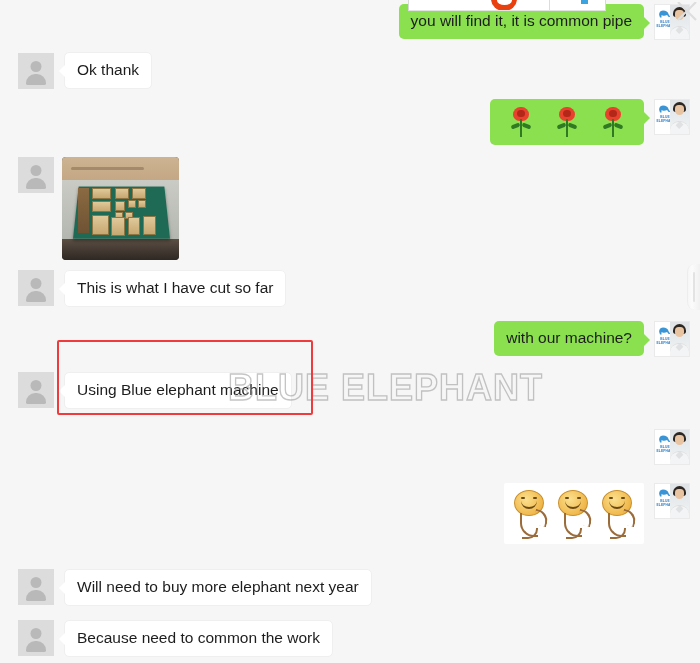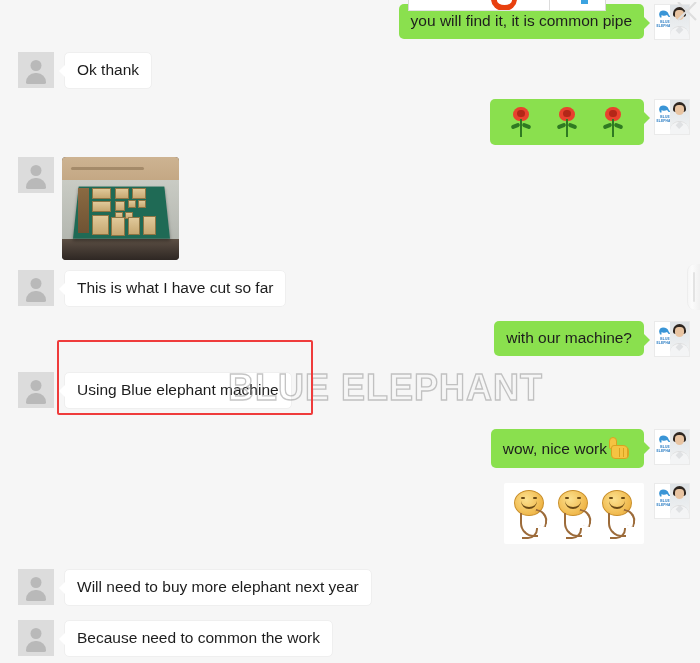--- a/index.html
+++ b/index.html
@@ -464,21 +464,21 @@
           <div class="face"></div>
         <div class="shoulders"></div>
           <div class="collar"></div>
       </div>
     </div>
     <div class="bubble out">
       <span>you will find it, it is common pipe</span>
     </div>
   </div>
 
-  <div class="row left" style="top:52px;">
+  <div class="row left" style="top:52px;align-items:center;">
     <div class="avatar placeholder">
       <div class="head"></div>
         <div class="body"></div>
     </div>
     <div class="bubble in">
       <span>Ok thank</span>
     </div>
   </div>
 
   <div class="row right" style="top:99px;">
@@ -596,23 +596,20 @@
           <path d="M3 14 C1 9 4 3 10 3 C16 3 20 6 21 10 C22 13 24 13 24 16 L21 16 C21 14 19 14 18 12 C15 14 9 14 7 12 L7 17 L4 17 Z" fill="#3a95d6"></path>
         </svg>
         <div class="logo-text">BLUE ELEPHANT</div>
       </div>
       <div class="photo">
         <div class="hair"></div>
           <div class="face"></div>
         <div class="shoulders"></div>
           <div class="collar"></div>
       </div>
-    </div>
-    <div class="bubble out">
-      <span>wow, nice work</span><span class="thumb"><i class="up"></i><i class="palm"></i><i class="lines"></i></span>
     </div>
   </div>
 
   <div class="row right" style="top:483px;">
     <div class="avatar company">
       <div class="logo-pane">
         <svg class="eleph" viewBox="0 0 26 20">
           <path d="M3 14 C1 9 4 3 10 3 C16 3 20 6 21 10 C22 13 24 13 24 16 L21 16 C21 14 19 14 18 12 C15 14 9 14 7 12 L7 17 L4 17 Z" fill="#3a95d6"></path>
         </svg>
         <div class="logo-text">BLUE ELEPHANT</div>

